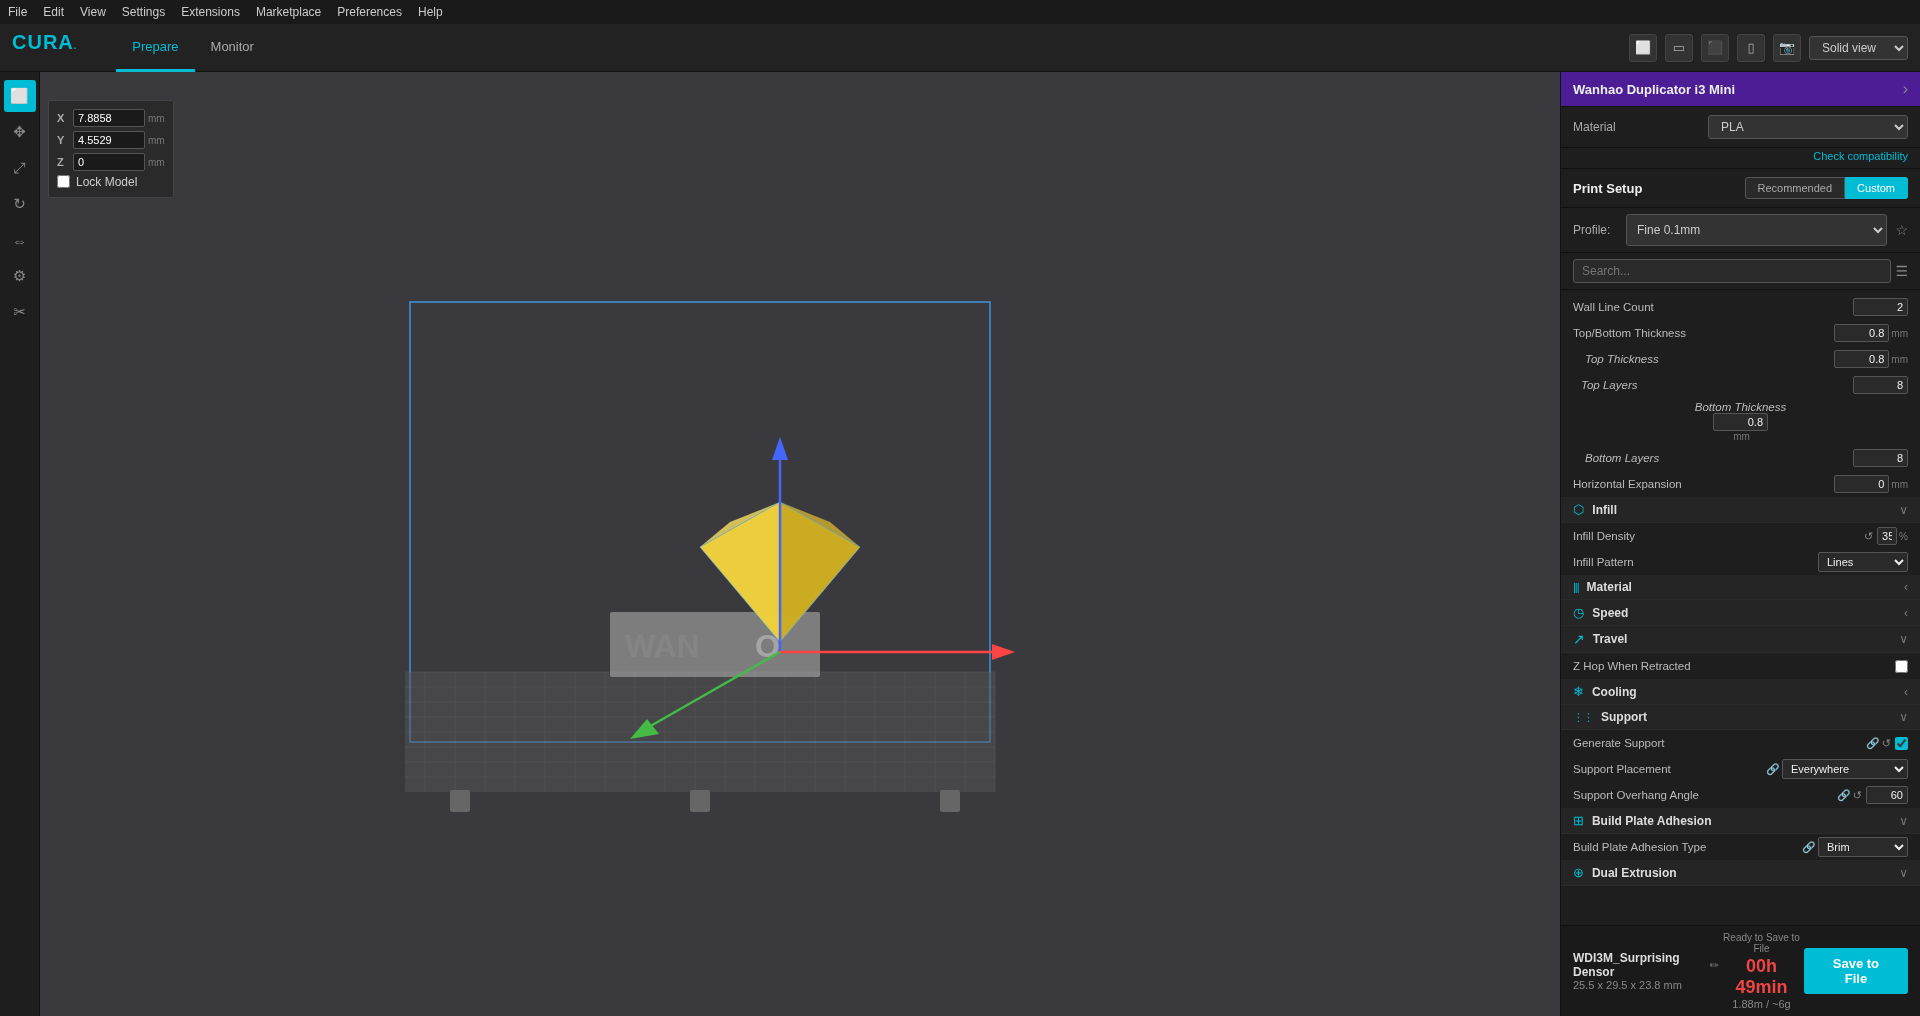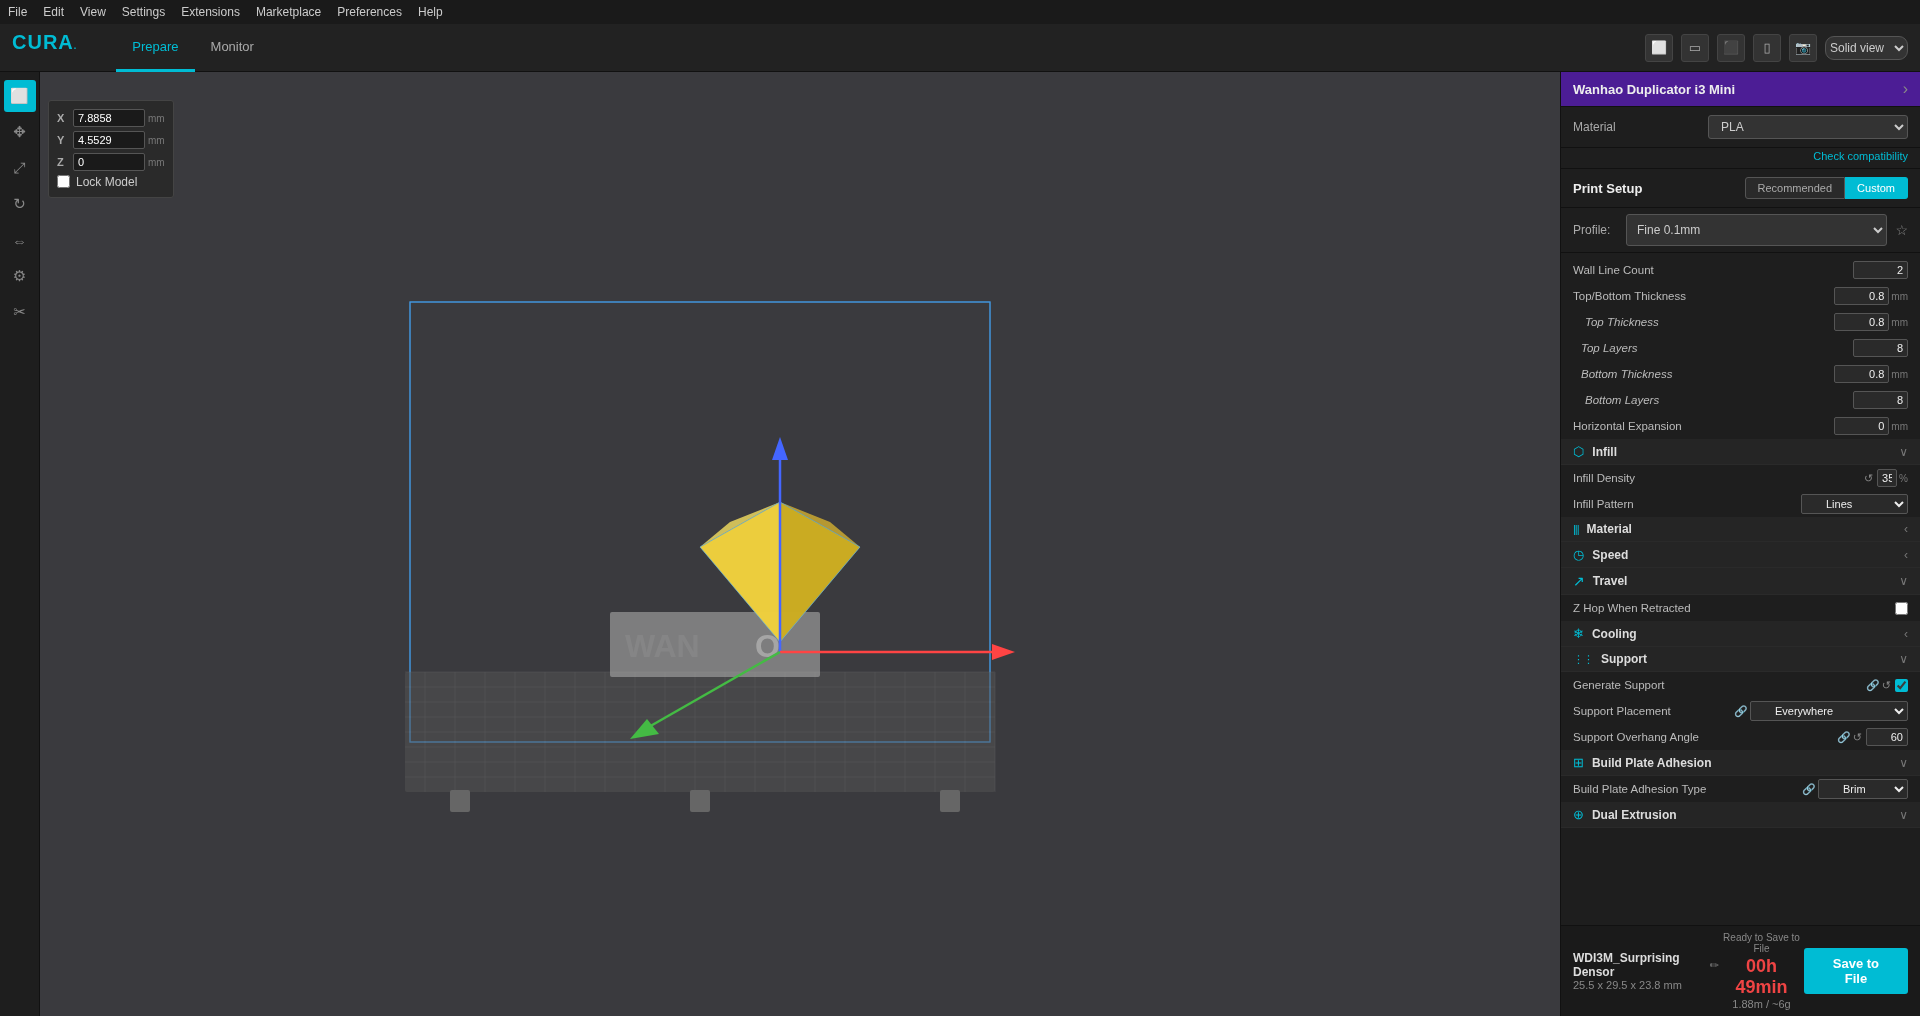--- a/index.html
+++ b/index.html
@@ -61,22 +61,22 @@
       border-radius: 3px;
       display: flex; align-items: center; justify-content: center;
       cursor: pointer;
       color: #aaa;
       font-size: 13px;
     }
     #view-select {
       background: #333;
       border: 1px solid #555;
       color: #ccc;
-      padding: 3px 0;
-      border-radius: 9px;
+      padding: 3px 8px;
+      border-radius: 3px;
       font-size: 12px;
       cursor: pointer;
     }
 
     
     #main {
       display: flex;
       height: calc(100vh - 72px);
     }
 
@@ -300,21 +300,21 @@
       padding: 2px 4px;
       border-radius: 2px;
       font-size: 11px;
       width: 55px;
       text-align: right;
     }
     .setting-select {
       background: #2a2a2a;
       border: 1px solid #555;
       color: #eee;
-      padding: 2px 20px;
+      padding: 2px 4px;
       border-radius: 2px;
       font-size: 11px;
       min-width: 90px;
     }
     .section-header {
       display: flex;
       align-items: center;
       padding: 5px 12px;
       background: #252525;
       cursor: pointer;
@@ -524,20 +524,24 @@
     <div id="profile-row">
       <span class="profile-label">Profile:</span>
       <select class="profile-select">
         <option>Fine  0.1mm</option>
         <option>Normal 0.15mm</option>
         <option>Fast 0.2mm</option>
       </select>
       <span class="star-icon">☆</span>
     </div>
 
+    <div id="search-row">
+      <input id="search-input" type="text" placeholder="Search..." style="">
+      <span class="search-settings-icon">☰</span>
+    </div>
 
     <div id="settings-list">
 
       <div class="setting-row">
         <span class="setting-name">Wall Line Count</span>
         <input class="setting-input" type="text" value="2" style="">
       </div>
       <div class="setting-row">
         <span class="setting-name">Top/Bottom Thickness</span>
         <input class="setting-input" type="text" value="0.8" style="">
@@ -545,21 +549,21 @@
       </div>
       <div class="setting-row" style="padding-left:24px;">
         <span class="setting-name italic">Top Thickness</span>
         <input class="setting-input" type="text" value="0.8" style="">
         <span class="setting-unit">mm</span>
       </div>
       <div class="setting-row" style="padding-left:20px;gap:16px;">
         <span class="setting-name italic">Top Layers</span>
         <input class="setting-input" type="text" value="8" style="">
       </div>
-      <div class="setting-row" style="padding-left:20px;">
+      <div class="setting-row" style="padding-left:12px;flex-direction:column;">
         <span class="setting-name italic">Bottom Thickness</span>
         <input class="setting-input" type="text" value="0.8" style="">
         <span class="setting-unit">mm</span>
       </div>
       <div class="setting-row" style="padding-left:24px;">
         <span class="setting-name italic">Bottom Layers</span>
         <input class="setting-input" type="text" value="8" style="">
       </div>
       <div class="setting-row">
         <span class="setting-name">Horizontal Expansion</span>

